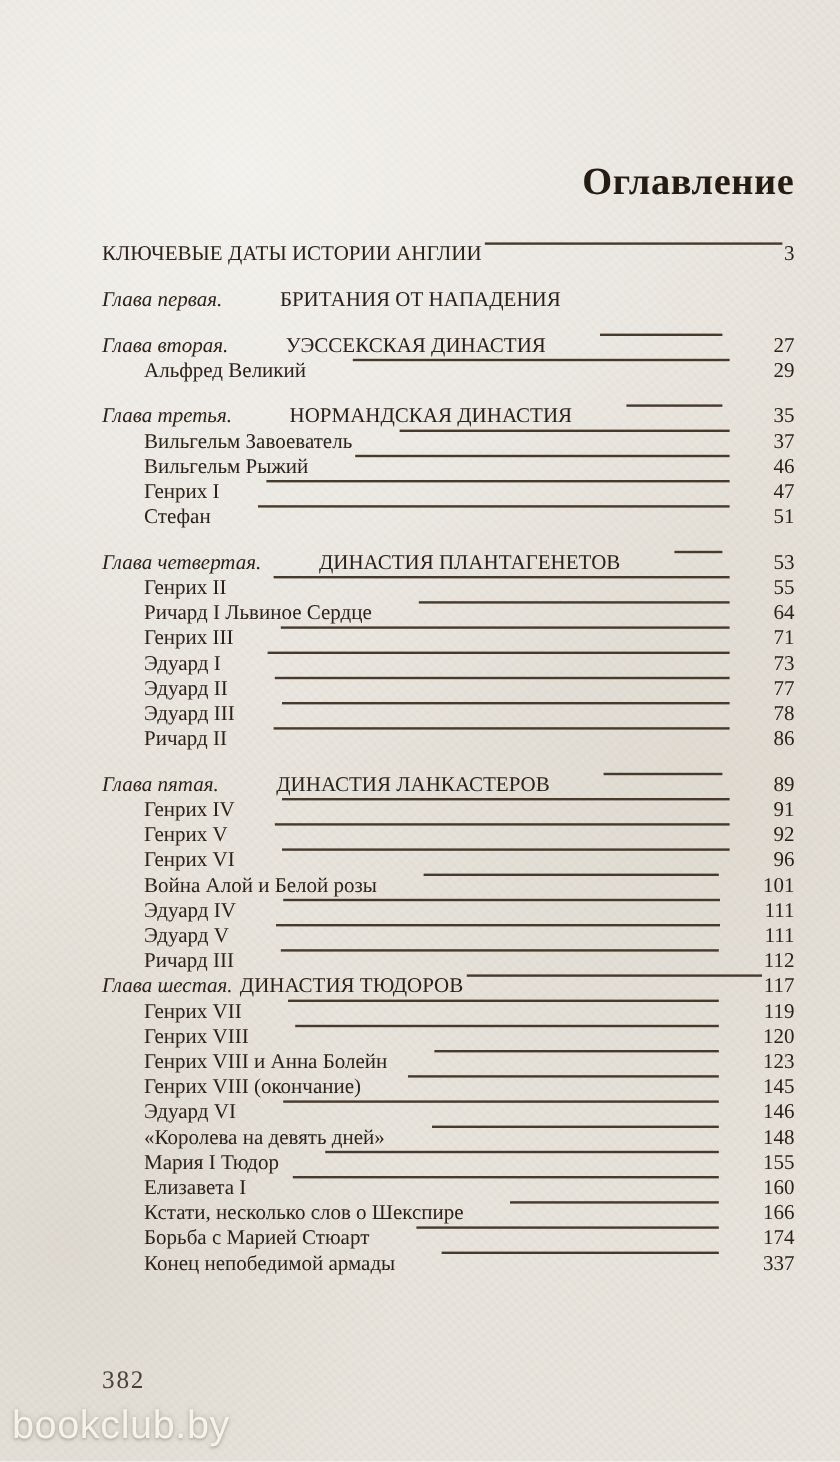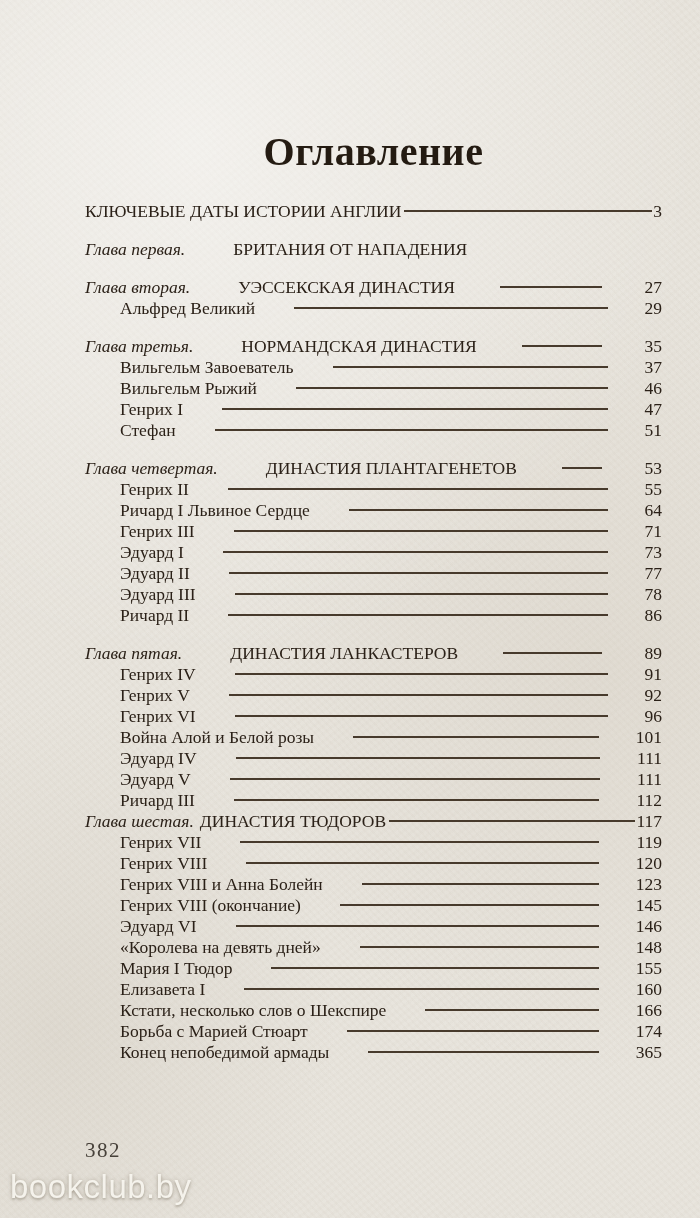--- a/index.html
+++ b/index.html
@@ -26,33 +26,33 @@
       #e8e4dc;
   }
   .content {
     position: absolute;
     left: 85px;
     right: 38px;
     top: 124px;
   }
   .page-title {
     margin: 0 0 22px 0;
-    text-align: center;
-    font-size: 40px;
+    text-align: right;
+    font-size: 32px;
     line-height: 55px;
     font-weight: bold;
     letter-spacing: 0.5px;
     color: #241b12;
   }
   .toc {
     font-size: 17.5px;
   }
   .row {
     display: flex;
-    align-items: center;
+    align-items: flex-start;
     line-height: 21px;
     white-space: nowrap;
   }
   .row.gap { margin-top: 17px; gap: 42px; }
   .row.indent { padding-left: 35px; gap: 36px; }
   .row .prefix {
     font-style: italic;
     margin-right: 6px;
     flex: 0 0 auto;
   }
@@ -343,19 +343,19 @@
 
     <span class="label">Борьба с Марией Стюарт</span>
     <span class="leader"></span>
     <span class="pagenum">174</span>
   </div>
 
   <div class="row indent">
 
     <span class="label">Конец непобедимой армады</span>
     <span class="leader"></span>
-    <span class="pagenum">365</span>
+    <span class="pagenum">337</span>
   </div>
 </div>
 </div>
 
 <div class="folio">382</div>
 <div class="watermark">bookclub.by</div>
 
 </body></html>

